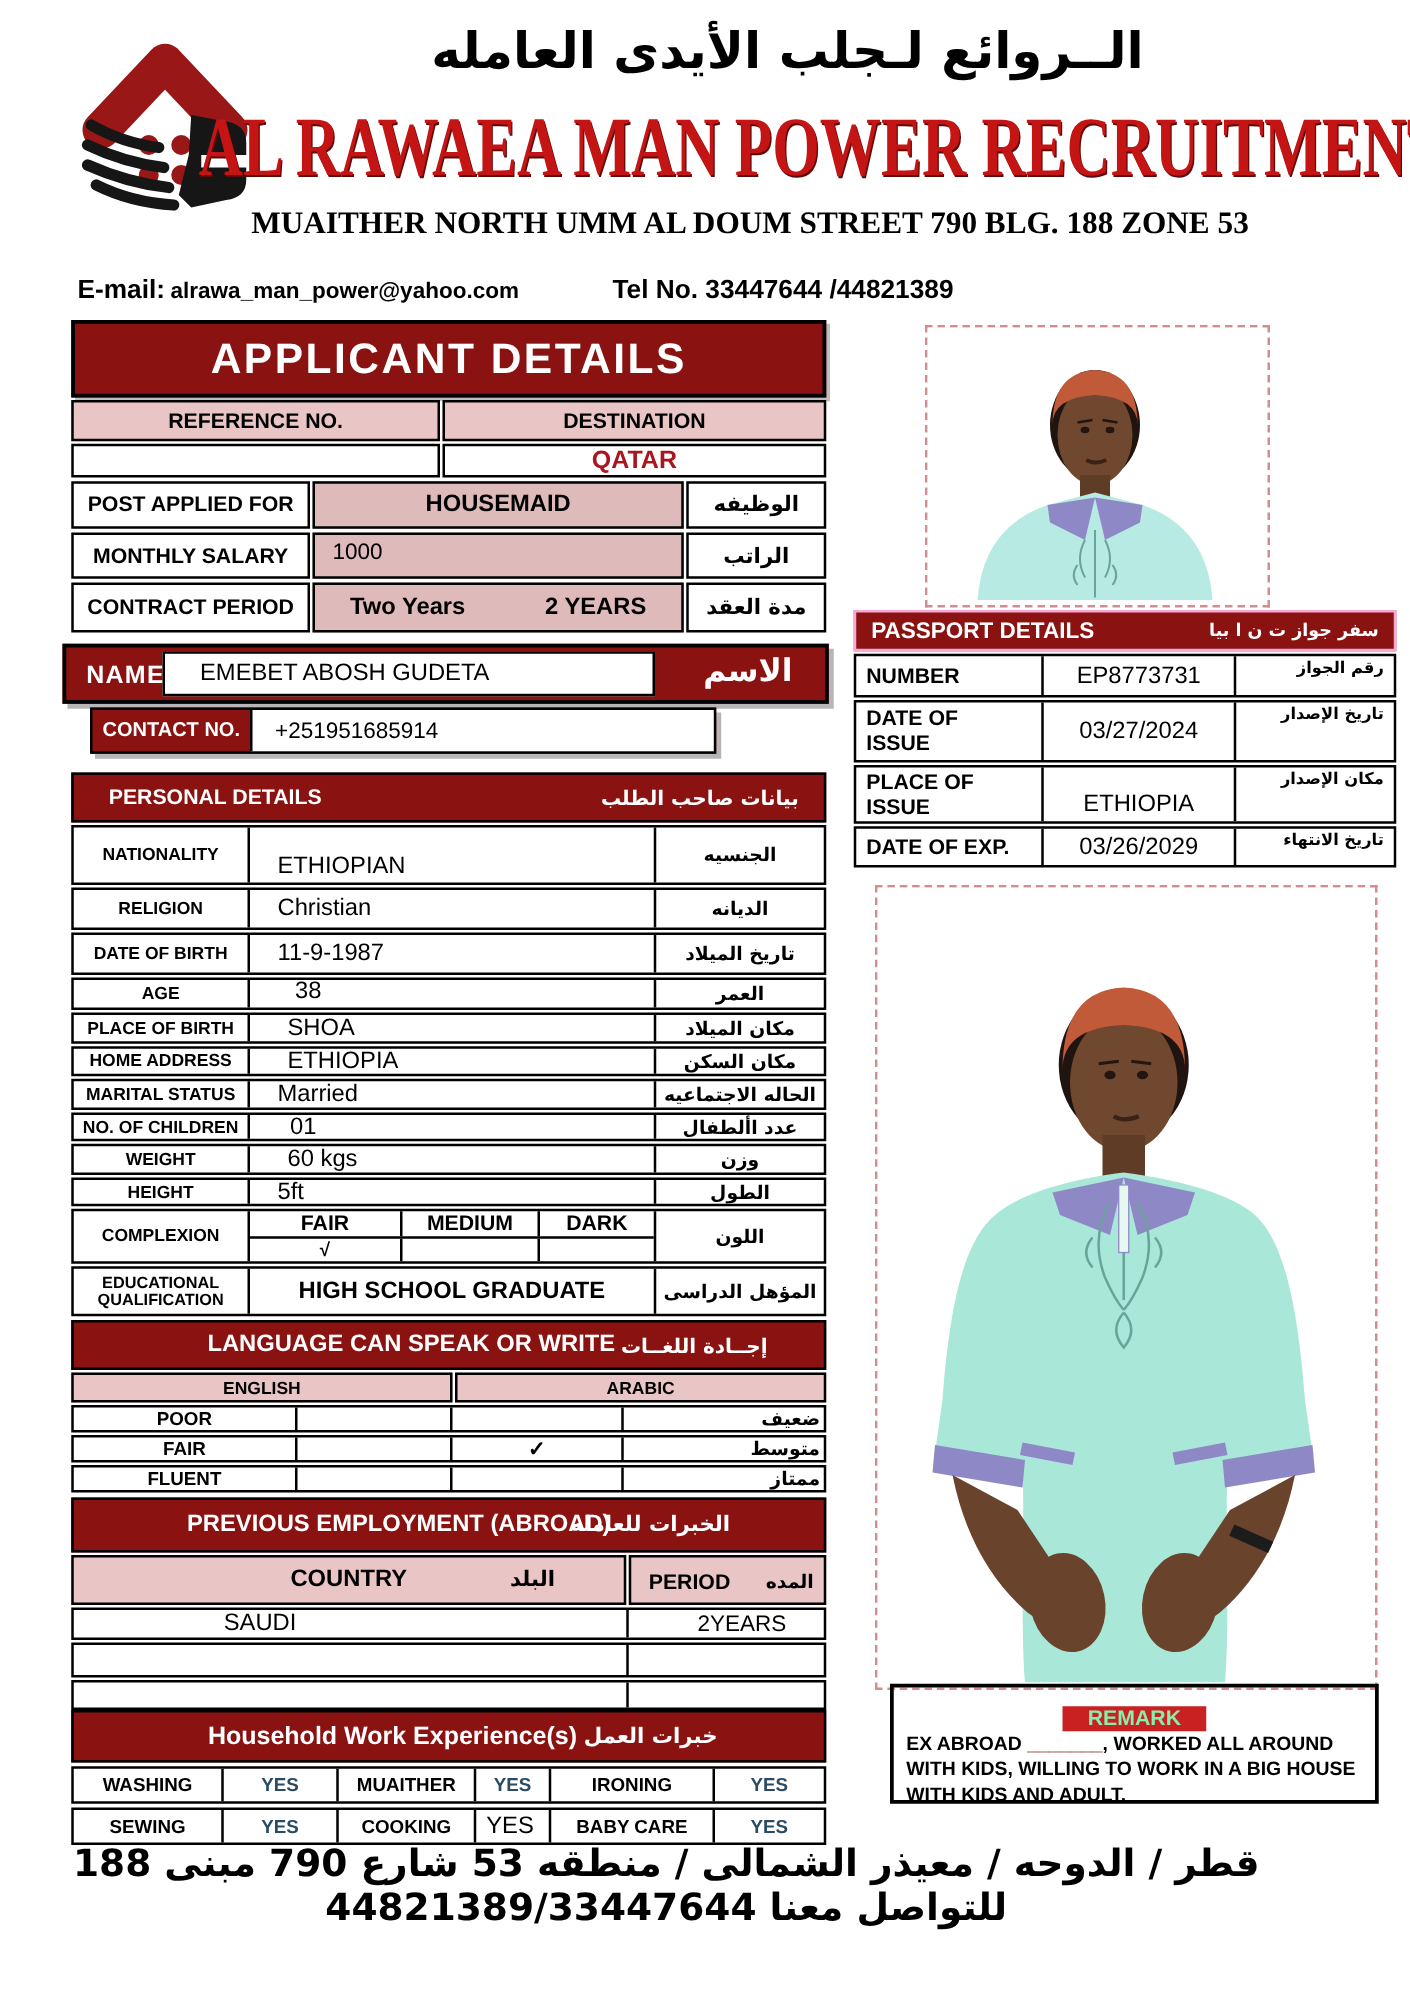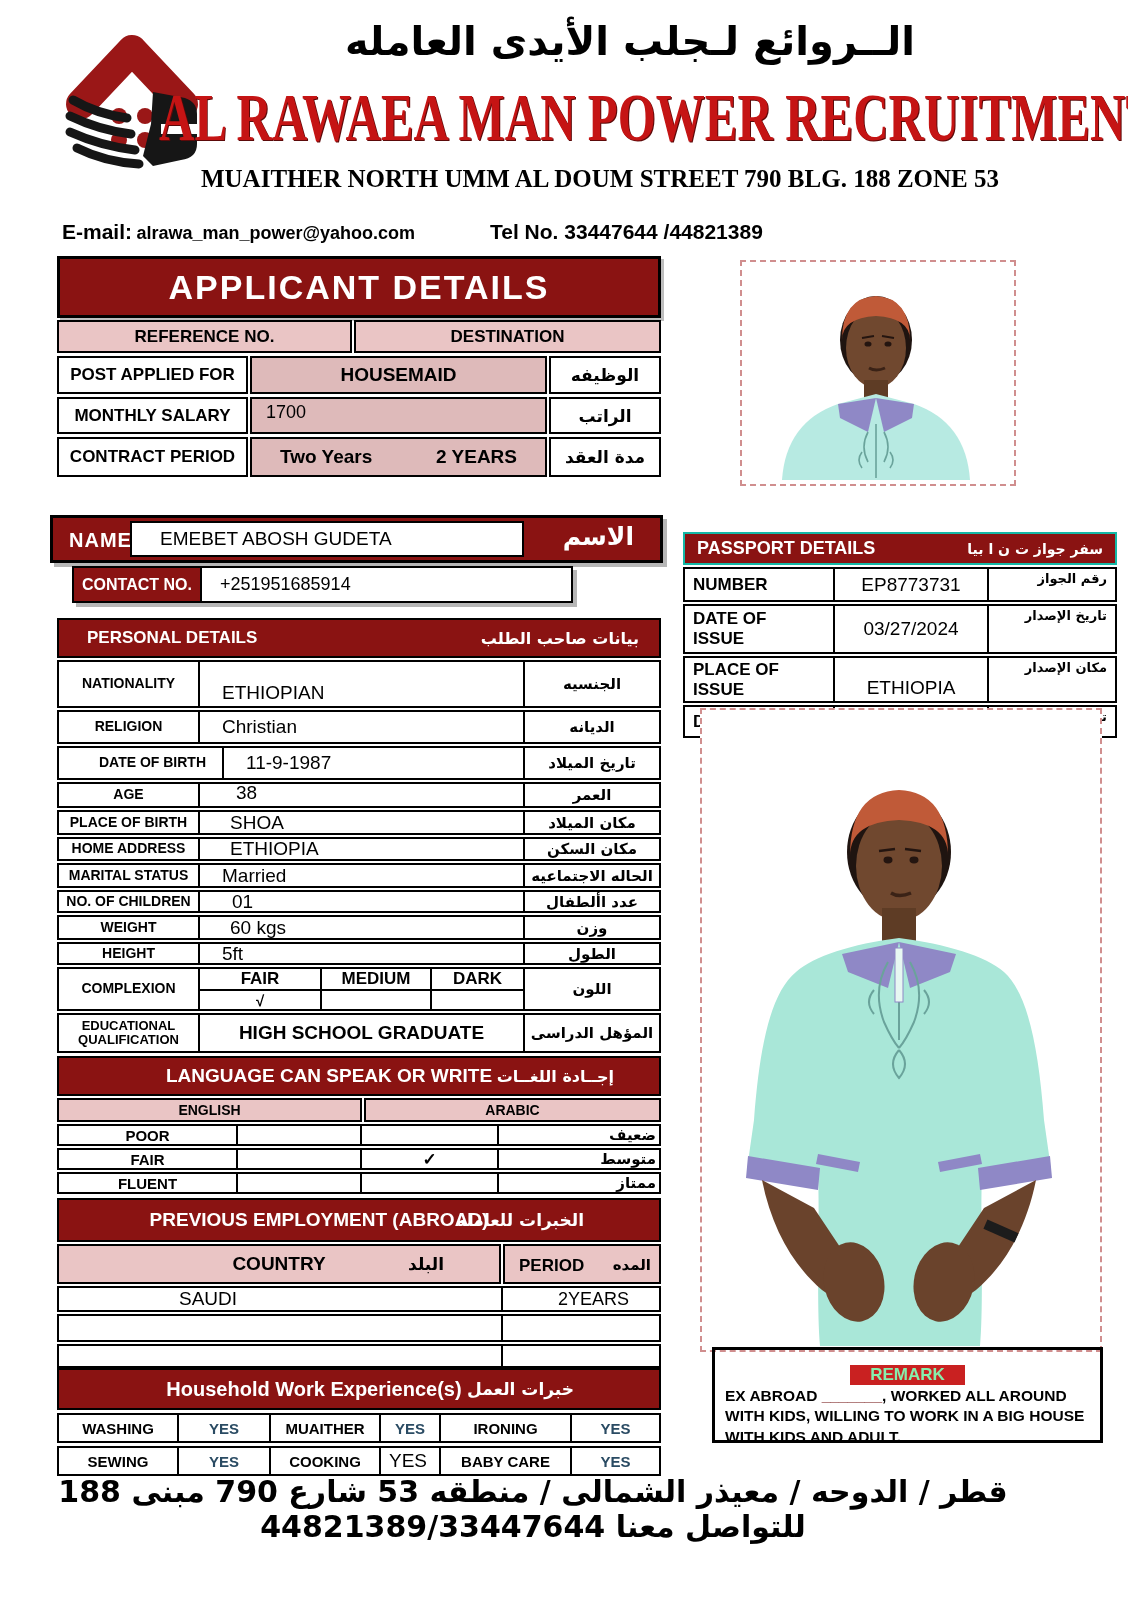--- a/index.html
+++ b/index.html
@@ -108,22 +108,22 @@
   .hrow{display:flex;border:2px solid #000;box-sizing:border-box;margin-top:3px;height:30px;background:#fff;}
   .hrow>div{border-right:2px solid #000;box-sizing:border-box;display:flex;align-items:center;justify-content:center;}
   .hrow>div:last-child{border-right:none;}
   .h-lab{font-weight:bold;font-size:15px;}
   .h-yes{font-weight:bold;font-size:15px;color:#2a4b63;}
   .h-yes.plain{font-weight:normal;font-size:19px;color:#000;justify-content:flex-start;padding-left:8px;}
   .hw1{width:120px;}.hw2{width:92px;}.hw3{width:110px;}.hw4{width:60px;}.hw5{width:131px;}.hw6{flex:1;}
 
   
   .passport{position:absolute;left:683px;top:488px;width:434px;}
-  .ps-hdr{height:33px;background:#8a1312;border:2px solid #14b8a6;box-sizing:border-box;color:#fff;
-          display:flex;align-items:center;justify-content:space-between;padding:0 12px;margin-top:44px;}
+  .ps-hdr{height:33px;background:#8a1312;border:2px solid #f9a8d4;box-sizing:border-box;color:#fff;
+          display:flex;align-items:center;justify-content:space-between;padding:0 12px;}
   .ps-hdr .t{font-weight:bold;font-size:18px;}
   .ps-hdr .a{font-size:14px;}
   .psrow{display:flex;border:2px solid #000;box-sizing:border-box;margin-top:2px;background:#fff;}
   .psrow .p1{width:150px;border-right:2px solid #000;box-sizing:border-box;display:flex;align-items:center;
              padding-left:8px;font-weight:bold;font-size:17px;line-height:1.15;}
   .psrow.two .p1{padding-right:48px;}
   .psrow .p2{width:154px;border-right:2px solid #000;box-sizing:border-box;display:flex;align-items:center;justify-content:center;font-size:19px;}
   .psrow .p3{flex:1;display:flex;align-items:flex-start;justify-content:flex-end;padding:2px 8px 0 0;font-size:13px;text-align:right;}
 
   
@@ -173,28 +173,32 @@
     <span class="email-value">alrawa_man_power@yahoo.com</span>
     <span class="tel">Tel No. 33447644 /44821389</span>
   </div>
 
   <div class="applicant">
     <div class="app-title">APPLICANT DETAILS</div>
     <div class="row2 refhdr">
       <div class="cell pink c-left">REFERENCE NO.</div>
       <div class="cell pink c-right">DESTINATION</div>
     </div>
+    <div class="row2 refval">
+      <div class="cell c-left"></div>
+      <div class="cell c-right">QATAR</div>
+    </div>
     <div class="app-row" style="height:38px;">
       <div class="cell lab">POST APPLIED FOR</div>
       <div class="cell pinkd val val-post">HOUSEMAID</div>
       <div class="cell arb ar">الوظيفه</div>
     </div>
     <div class="app-row" style="height:37px;">
       <div class="cell lab">MONTHLY SALARY</div>
-      <div class="cell pinkd val val-salary">1700</div>
+      <div class="cell pinkd val val-salary">1000</div>
       <div class="cell arb ar">الراتب</div>
     </div>
     <div class="app-row" style="height:40px;">
       <div class="cell lab">CONTRACT PERIOD</div>
       <div class="cell pinkd val val-contract">
         <span>Two Years</span>
         <span>2 YEARS</span>
       </div>
       <div class="cell arb ar">مدة العقد</div>
     </div>
@@ -218,21 +222,21 @@
     <div class="prow" style="height:48px;">
       <div class="c1">NATIONALITY</div>
       <div class="c2 va-b">ETHIOPIAN</div>
       <div class="c3 ar">الجنسيه</div>
     </div>
     <div class="prow" style="height:34px;">
       <div class="c1">RELIGION</div>
       <div class="c2">Christian</div>
       <div class="c3 ar">الديانه</div>
     </div>
-    <div class="prow" style="height:34px;padding-left:24px;">
+    <div class="prow" style="height:34px;">
       <div class="c1">DATE OF BIRTH</div>
       <div class="c2">11-9-1987</div>
       <div class="c3 ar">تاريخ الميلاد</div>
     </div>
     <div class="prow" style="height:26px;">
       <div class="c1">AGE</div>
       <div class="c2 va-b" style="padding-left:36px;">38</div>
       <div class="c3 ar">العمر</div>
     </div>
     <div class="prow" style="height:25px;">

